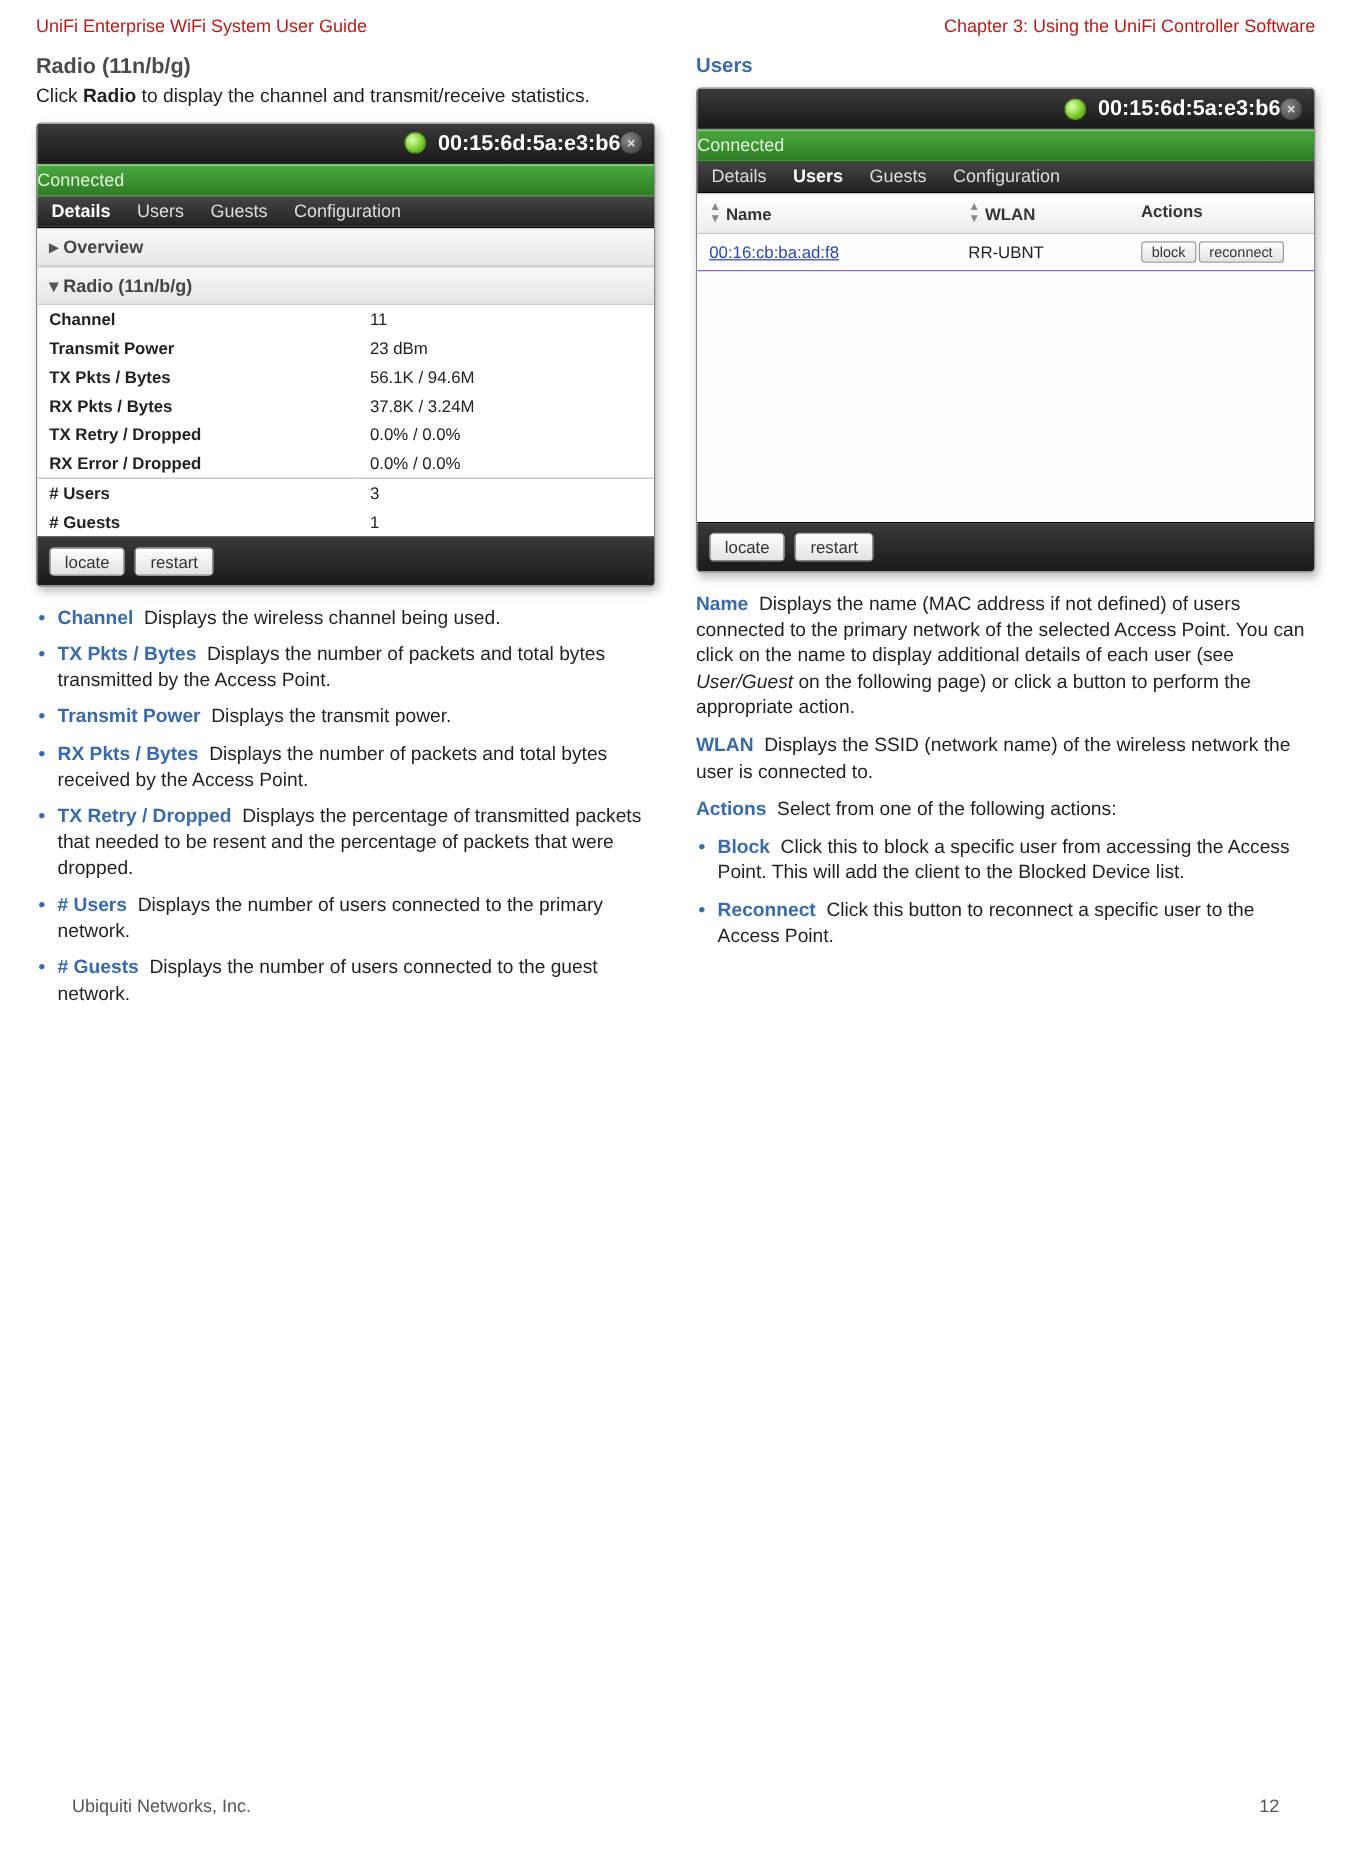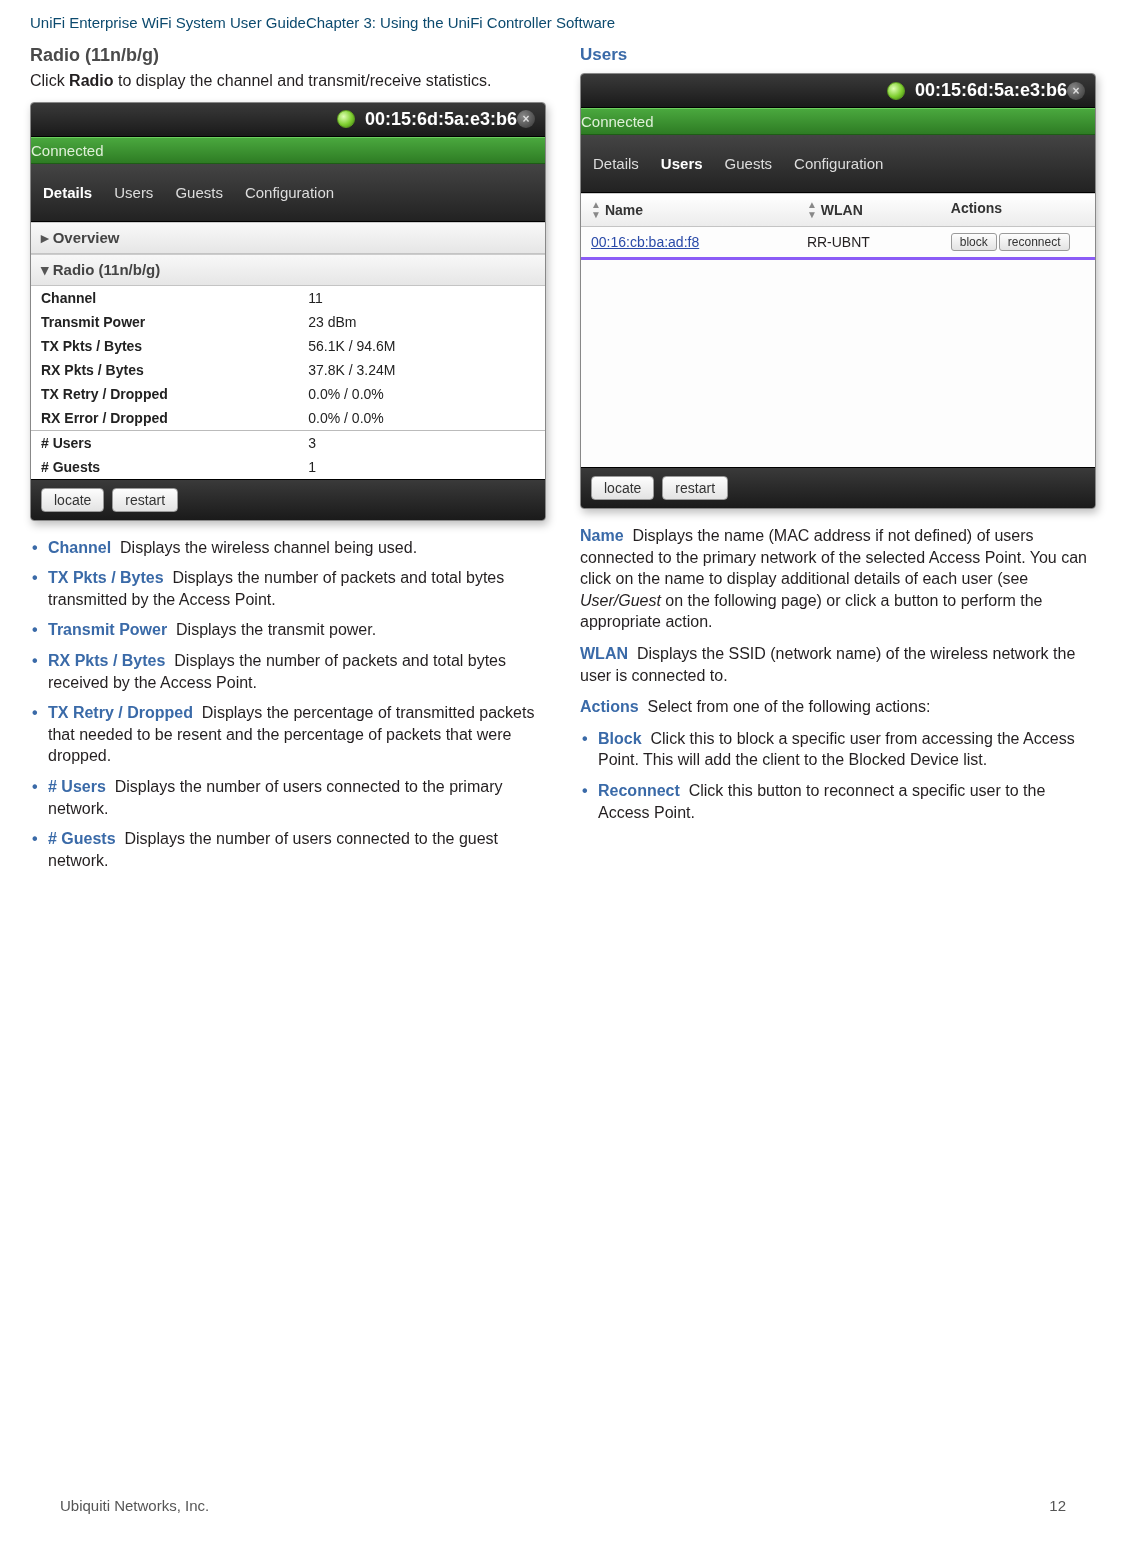--- a/index.html
+++ b/index.html
@@ -6,22 +6,23 @@
     body {
       font-family: "Myriad Pro", "Segoe UI", Arial, sans-serif;
       font-size: 16px;
       color: #231f20;
       background: #fff;
       width: 1126px;
       padding: 14px 30px 30px 30px;
     }
     .header-bar {
       display: flex;
-      font-size: 15px;
-      color: #0c4a6e;
+      justify-content: space-between;
+      font-size: 15px;
+      color: #b91c1c;
       margin-bottom: 14px;
     }
     .columns {
       display: flex;
       gap: 34px;
     }
     .col {
       flex: 1;
       min-width: 0;
     }
@@ -97,21 +98,21 @@
       padding: 4px 0;
       border-top: 1px solid #6ccf5e;
       border-bottom: 1px solid #1e5c16;
     }
     .tabs-row {
       display: flex;
       gap: 22px;
       background: linear-gradient(#444,#222);
       color: #ddd;
       font-size: 15px;
-      padding: 20px 12px;
+      padding: 4px 12px;
       border-bottom: 1px solid #000;
       text-align: right;
     }
     .tabs-row .tab { cursor: pointer; }
     .tabs-row .tab.active { color: #fff; font-weight: bold; }
     .accordion-head {
       background: linear-gradient(#f8f8f8,#e6e6e6);
       border-top: 1px solid #ccc;
       border-bottom: 1px solid #c4c4c4;
       padding: 6px 10px;
@@ -160,21 +161,21 @@
       color: #333;
     }
     .thead-row > div { padding: 6px 10px; }
     .col-name { flex: 0 0 42%; display:flex; gap:4px; align-items:center;}
     .col-wlan { flex: 0 0 28%; display:flex; gap:4px; align-items:center;}
     .col-actions { flex: 1; }
     .sort-ind { font-size: 10px; line-height:1; color:#888; display:flex; flex-direction:column; }
     .trow {
       display: flex;
       font-size: 14px;
-      border-bottom: 3px solid #8b5cf6;
+      border-bottom: 1px solid #8b5cf6;
     }
     .trow > div { padding: 6px 10px; }
     .mac-link { color: #2a4aa8; text-decoration: underline; cursor: pointer; }
     .btn-sm {
       display: inline-block;
       background: linear-gradient(#fdfdfd,#e3e3e3);
       border: 1px solid #9a9a9a;
       border-radius: 3px;
       padding: 1px 8px;
       font-size: 12px;

